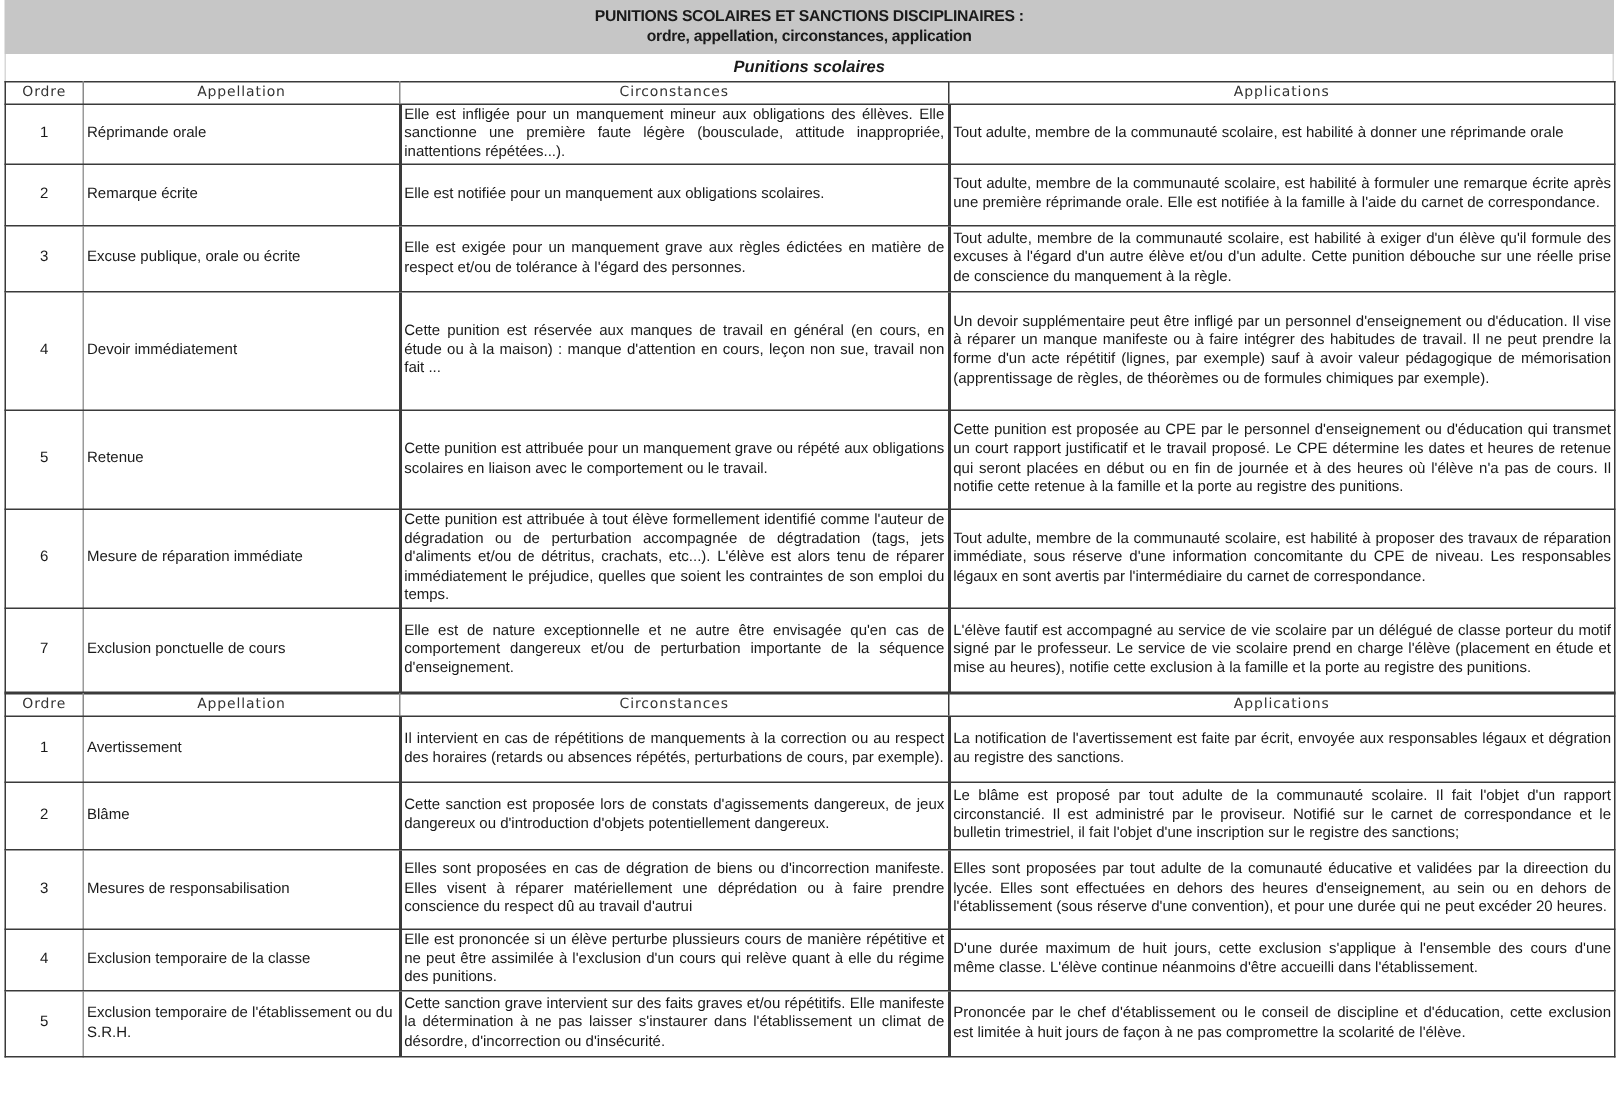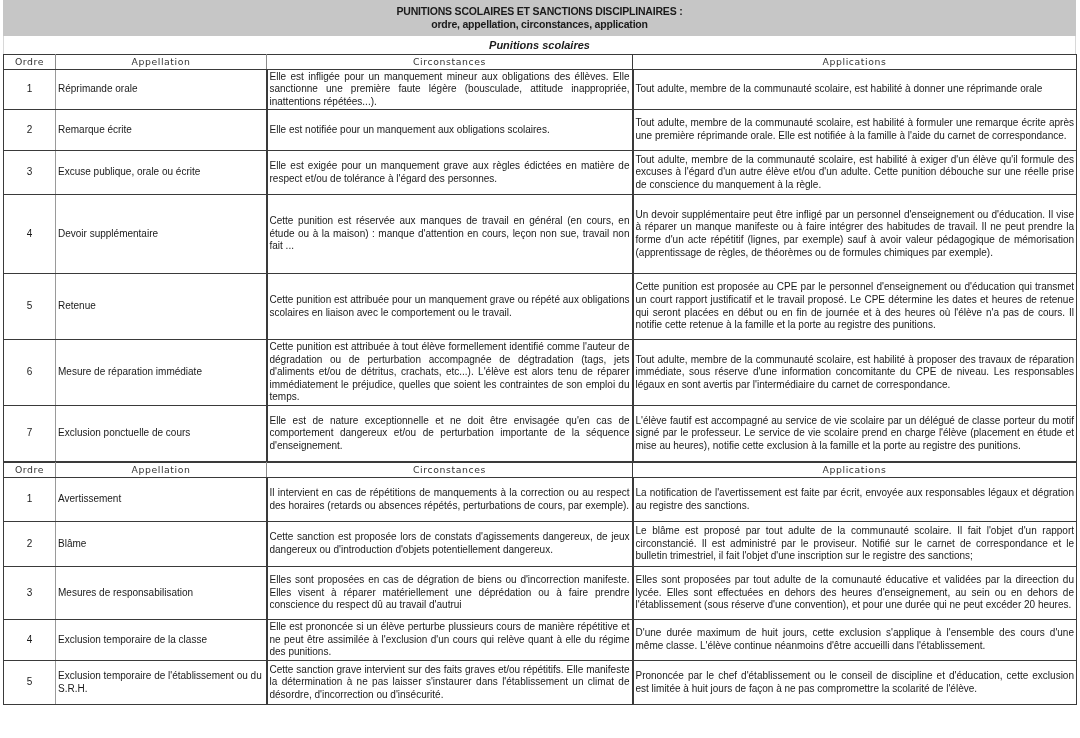--- a/index.html
+++ b/index.html
@@ -77,40 +77,40 @@
         <td class="c-appl">Tout adulte, membre de la communauté scolaire, est habilité à formuler une remarque écrite après une première réprimande orale. Elle est notifiée à la famille à l'aide du carnet de correspondance.</td>
       </tr>
       <tr class="row-h43">
         <td class="c-ordre">3</td>
         <td class="c-app">Excuse publique, orale ou écrite</td>
         <td class="c-circ">Elle est exigée pour un manquement grave aux règles édictées en matière de respect et/ou de tolérance à l'égard des personnes.</td>
         <td class="c-appl">Tout adulte, membre de la communauté scolaire, est habilité à exiger d'un élève qu'il formule des excuses à l'égard d'un autre élève et/ou d'un adulte. Cette punition débouche sur une réelle prise de conscience du manquement à la règle.</td>
       </tr>
       <tr class="row-h78">
         <td class="c-ordre">4</td>
-        <td class="c-app">Devoir supplémentaire</td>
+        <td class="c-app">Devoir immédiatement</td>
         <td class="c-circ">Cette punition est réservée aux manques de travail en général (en cours, en étude ou à la maison) : manque d'attention en cours, leçon non sue, travail non fait ...</td>
         <td class="c-appl">Un devoir supplémentaire peut être infligé par un personnel d'enseignement ou d'éducation. Il vise à réparer un manque manifeste ou à faire intégrer des habitudes de travail. Il ne peut prendre la forme d'un acte répétitif (lignes, par exemple) sauf à avoir valeur pédagogique de mémorisation (apprentissage de règles, de théorèmes ou de formules chimiques par exemple).</td>
       </tr>
       <tr class="row-h65">
         <td class="c-ordre">5</td>
         <td class="c-app">Retenue</td>
         <td class="c-circ">Cette punition est attribuée pour un manquement grave ou répété aux obligations scolaires en liaison avec le comportement ou le travail.</td>
         <td class="c-appl">Cette punition est proposée au CPE  par le personnel d'enseignement ou d'éducation qui transmet un court rapport justificatif et le travail proposé. Le CPE détermine les dates et heures de retenue qui seront placées en début ou en fin de journée et à des heures où l'élève n'a pas de cours. Il notifie cette retenue à la famille et la porte au registre des punitions.</td>
       </tr>
       <tr class="row-h65">
         <td class="c-ordre">6</td>
         <td class="c-app">Mesure de réparation immédiate</td>
         <td class="c-circ">Cette punition est attribuée à tout élève formellement identifié comme l'auteur de dégradation ou de perturbation accompagnée de dégtradation (tags, jets d'aliments et/ou de détritus, crachats, etc...). L'élève est alors tenu de réparer immédiatement le préjudice, quelles que soient les contraintes de son emploi du temps.</td>
         <td class="c-appl">Tout adulte, membre de la communauté scolaire, est habilité à proposer des travaux de réparation immédiate, sous réserve d'une information concomitante du CPE de niveau. Les responsables légaux en sont avertis par l'intermédiaire du carnet de correspondance.</td>
       </tr>
       <tr class="row-h55">
         <td class="c-ordre">7</td>
         <td class="c-app">Exclusion ponctuelle de cours</td>
-        <td class="c-circ">Elle est de nature exceptionnelle et ne doit être envisagée qu'en cas de comportement dangereux et/ou de perturbation importante de la séquence d'enseignement.</td>
+        <td class="c-circ">Elle est de nature exceptionnelle et ne autre être envisagée qu'en cas de comportement dangereux et/ou de perturbation importante de la séquence d'enseignement.</td>
         <td class="c-appl">L'élève fautif est accompagné au service de vie scolaire par un délégué de classe porteur du motif signé par le professeur. Le service de vie scolaire prend en charge l'élève (placement en étude et mise au heures), notifie cette exclusion à la famille et la porte au registre des punitions.</td>
       </tr>
     </tbody>
   </table>
 
   <table>
     <colgroup>
         <col class="w-ordre">
         <col class="w-app">
         <col class="w-circ">

